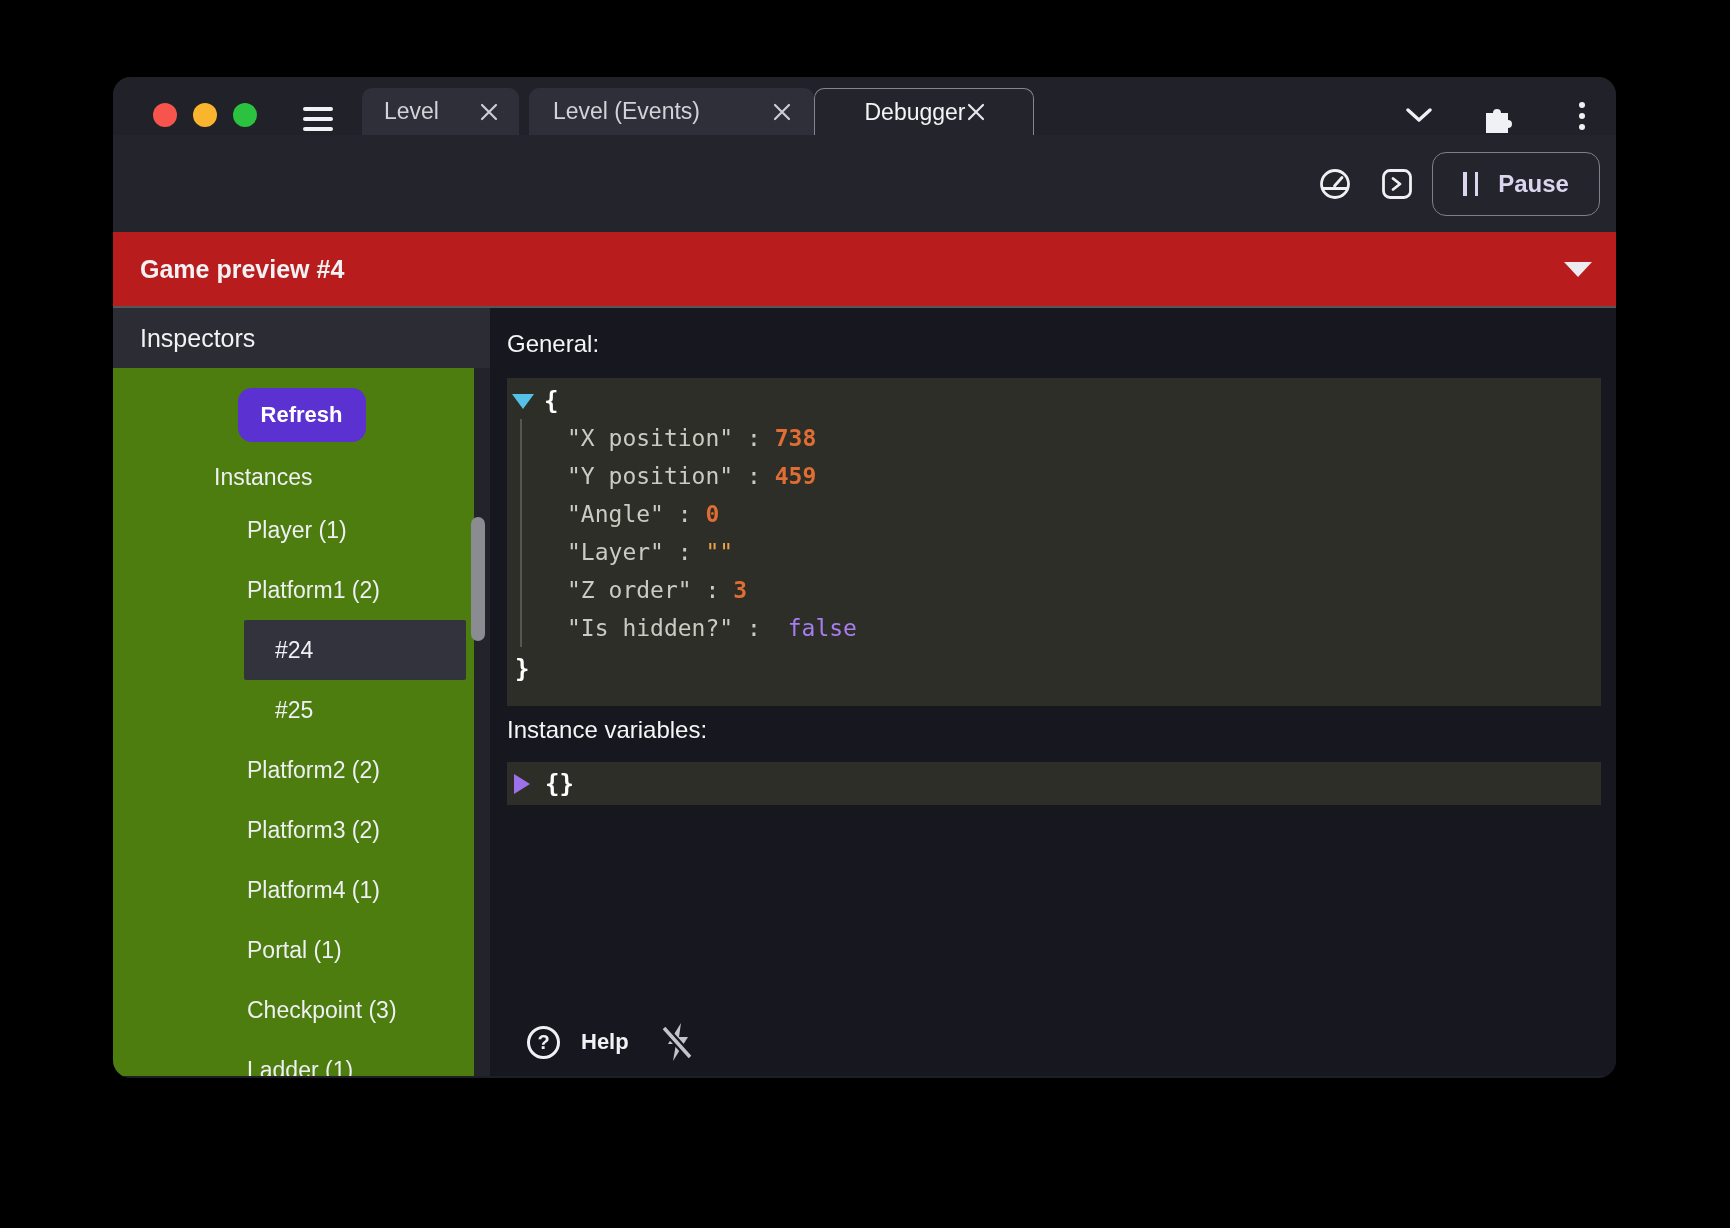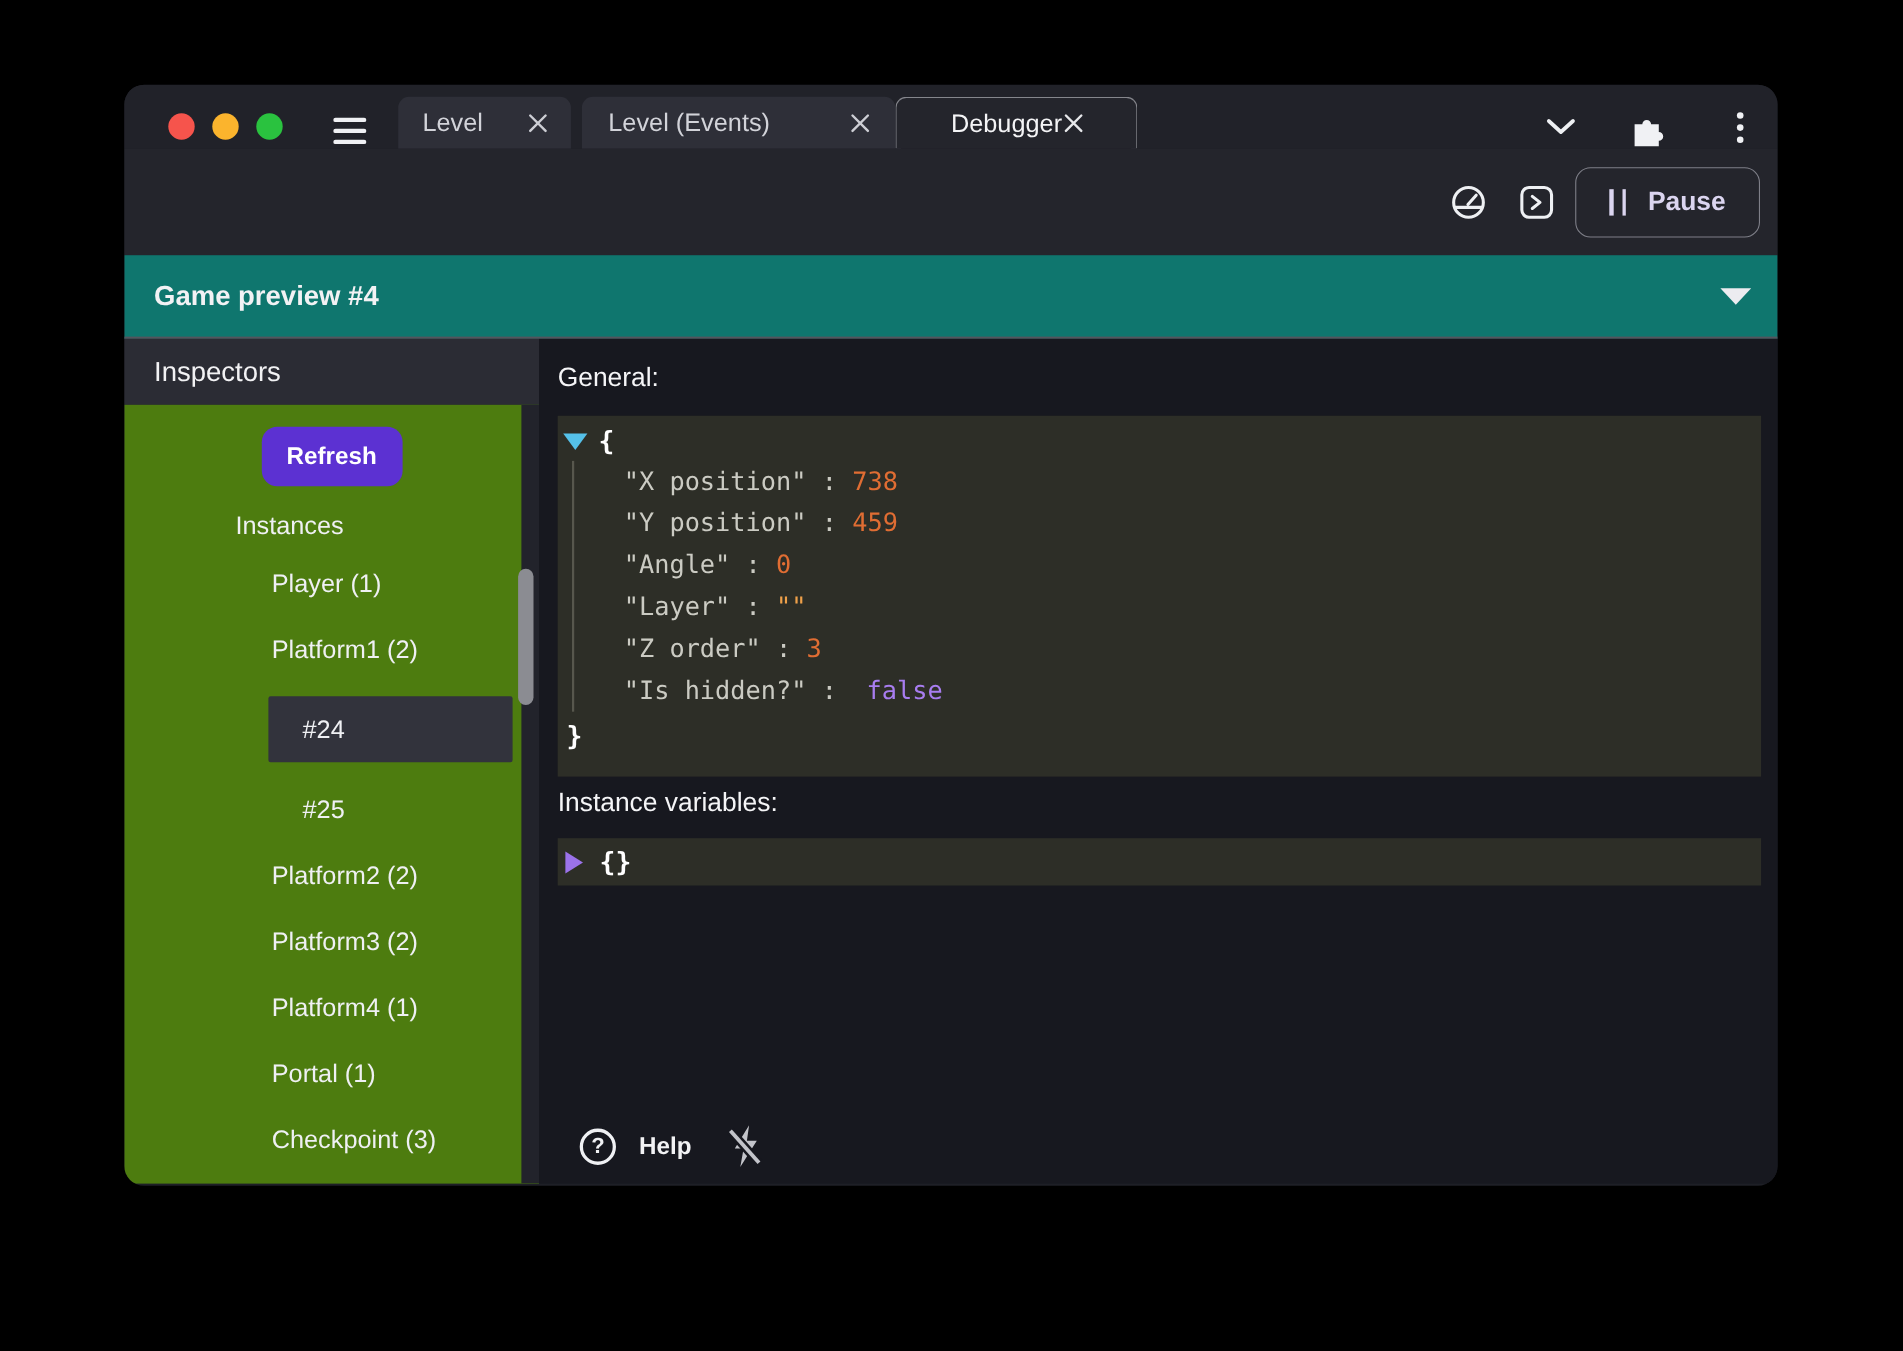--- a/index.html
+++ b/index.html
@@ -44,21 +44,21 @@
   .tool-icon { display:flex; align-items:center; justify-content:center; cursor:pointer; }
   .gauge { margin-right:28px; }
   .console { margin-right:19px; }
   .pause-btn { width:168px; height:64px; border:1.5px solid #7e7f88; border-radius:14px;
     display:flex; align-items:center; justify-content:center; gap:20px;
     color:#dbd5f0; font-size:24px; font-weight:bold; cursor:pointer; background:transparent; }
   .pause-bars { display:flex; gap:8px; }
   .pause-bars i { width:3.5px; height:24px; background:#dbd5f0; }
 
   
-  .preview-row { height:76px; background:#0f766e; border-bottom:2px solid #54555d;
+  .preview-row { height:76px; background:#b91c1c; border-bottom:2px solid #54555d;
     display:flex; align-items:center; justify-content:space-between; padding:0 24px 0 27px; cursor:pointer; }
   .preview-title { font-size:25px; font-weight:600; color:#f2f2f4; }
   .caret-down { width:0; height:0; border-left:14px solid transparent; border-right:14px solid transparent;
     border-top:15px solid #ececf0; }
 
   
   .content { display:flex; height:768px; }
 
   
   .sidebar { width:377px; display:flex; flex-direction:column; }
@@ -68,38 +68,38 @@
   .sb-track { position:absolute; left:361px; top:0; width:16px; height:100%; background:#22232b; }
   .sb-thumb { position:absolute; left:358px; top:149px; width:14px; height:124px; background:#8b8c92; border-radius:7px; cursor:pointer; }
   .refresh-btn { display:block; margin:20px auto 0; width:128px; height:54px; border:none;
     background:#5c31d2; color:#fff; font-size:22px; font-weight:bold; border-radius:14px;
     font-family:"Liberation Sans", sans-serif; cursor:pointer; }
   .instances-root { margin-top:18px; padding-left:101px; height:34px; line-height:34px;
     font-size:23px; color:#eff0f3; cursor:pointer; }
   .tree { margin:6px 24px 0 131px; }
   .tree-item { height:60px; display:flex; align-items:center; font-size:23px; color:#eff0f3;
     padding-left:3px; cursor:pointer; border-radius:2px; }
-  .tree-item.lvl2 { padding-left:31px;margin-top:13px; }
+  .tree-item.lvl2 { padding-left:31px; }
   .tree-item.selected { background:#32333c; }
 
   
   .main { flex:1; position:relative; background:#17181f; padding:0 15px 0 17px; }
   .section-label { margin-top:22px; height:30px; font-size:24px; font-weight:500; color:#f5f5f7; }
   .json-box { margin-top:18px; background:#2d2e27; padding:5px 0 15px; }
   .json-open-row { position:relative; height:36px; line-height:36px; }
   .tri-down { position:absolute; left:5px; top:11px; width:0; height:0;
     border-left:11px solid transparent; border-right:11px solid transparent;
     border-top:15px solid #55c1e9; cursor:pointer; }
   .mono { font-family:"DejaVu Sans Mono", monospace; }
   .brace { font-family:"DejaVu Sans Mono", monospace; font-size:24px; font-weight:bold; color:#ffffff; }
   .json-open-row .brace { margin-left:37px; }
   .json-entries { margin-left:13px; border-left:2px solid #57574d; padding-left:45px; }
   .json-row { line-height:38px; font-size:23px; }
   .jkey, .jsep { color:#cbcbc3; }
-  .val-number { color:#e06d33; }
+  .val-number { color:#e06d33;font-weight:bold; }
   .val-string { color:#eea04a; }
   .val-boolean { color:#a87df0;margin-left:13px; }
   .json-close-row { height:44px; line-height:44px; }
   .json-close-row .brace { margin-left:8px; }
   .vars-label { margin-top:10px; height:28px; font-size:24px; font-weight:500; color:#f5f5f7; }
   .json-box.collapsed { height:43px; display:flex; align-items:center; padding:0; }
   .tri-right { width:0; height:0; margin-left:7px;
     border-top:10px solid transparent; border-bottom:10px solid transparent;
     border-left:16px solid #9b72ea; cursor:pointer; }
   .json-box.collapsed .brace { margin-left:15px; }

